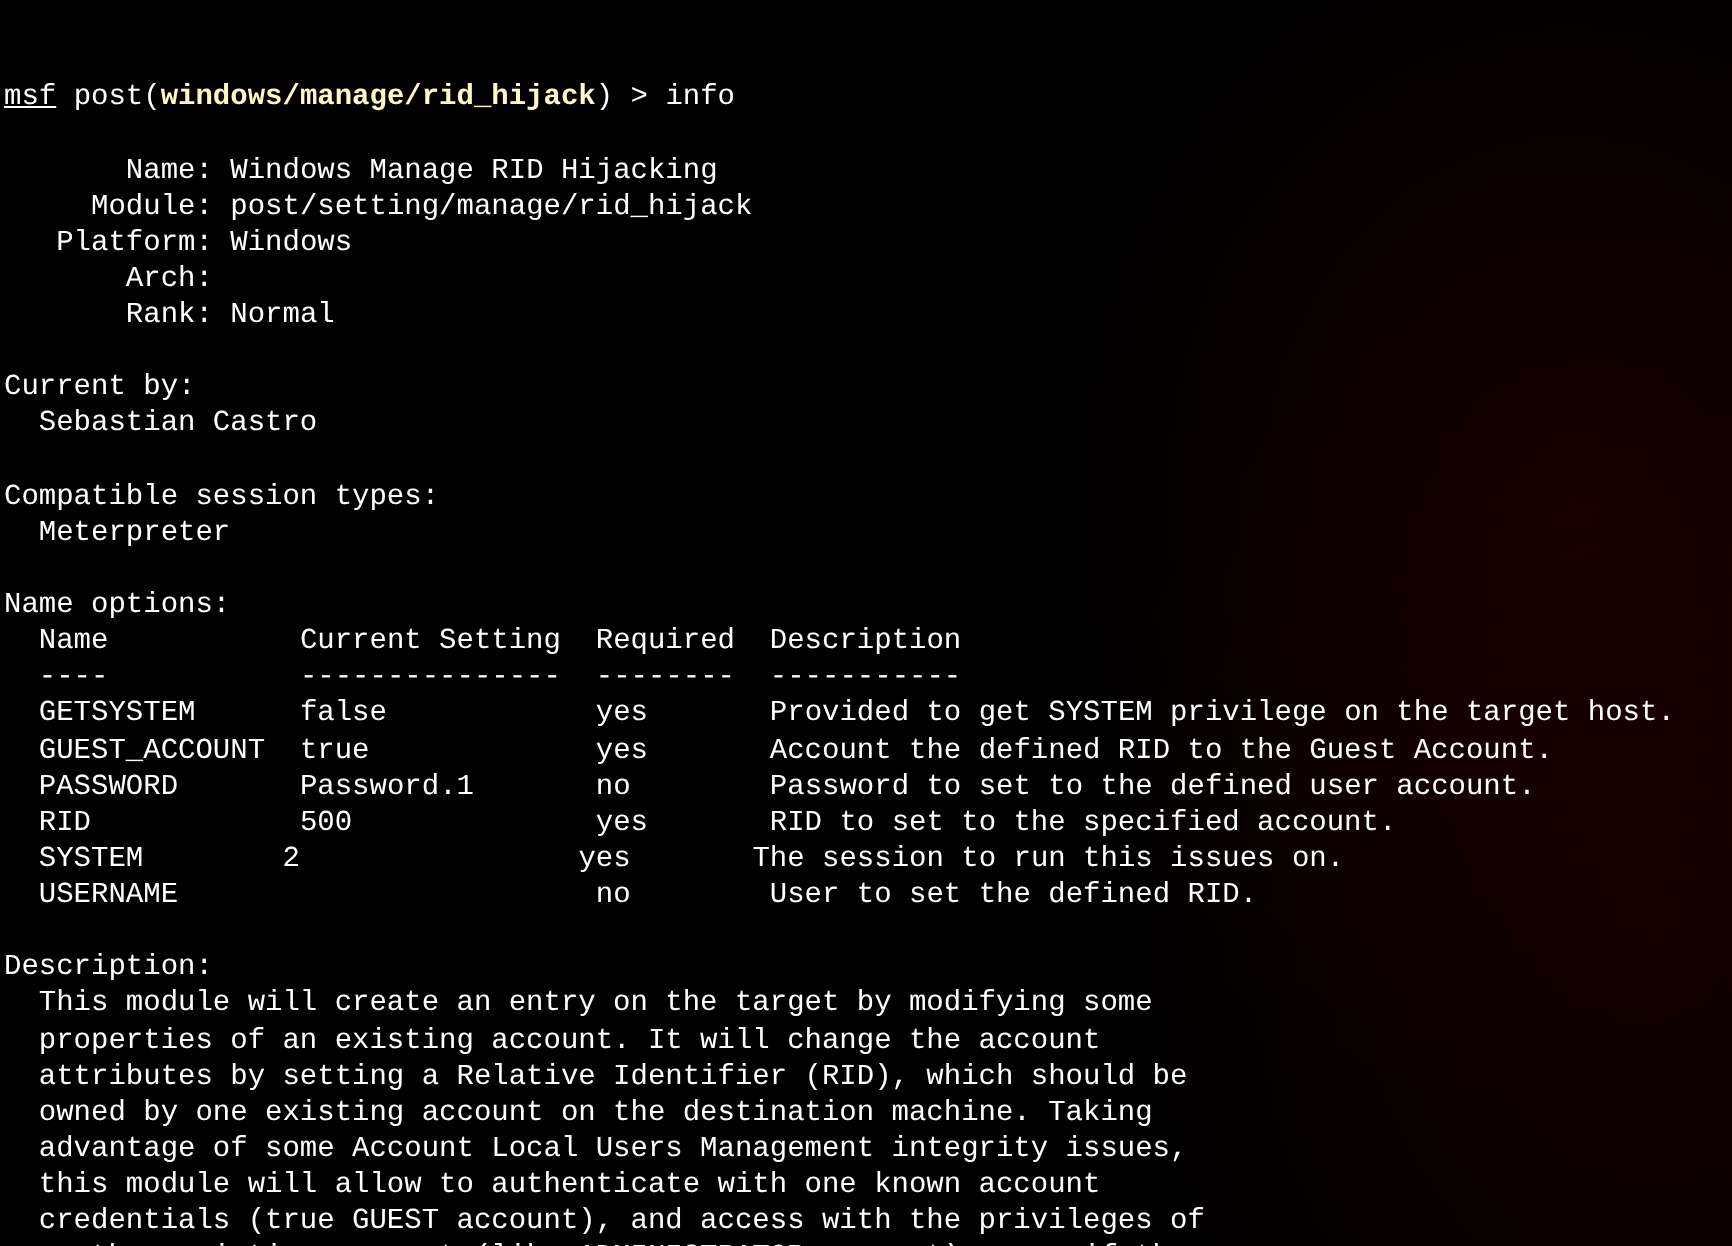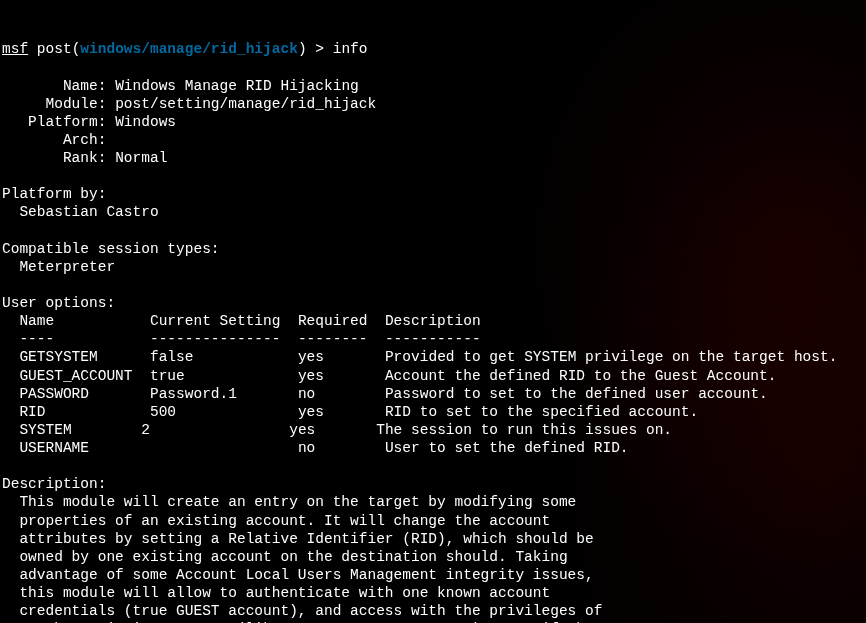--- a/index.html
+++ b/index.html
@@ -33,56 +33,56 @@
       z-index: 0;
     }
     .content {
       position: relative;
       z-index: 1;
     }
     .underline {
       text-decoration: underline;
     }
     .red {
-      color: #0369a1;
+      color: #fef9c3;
       font-weight: bold;
     }
   </style>
 </head>
 <body>
 <div class="content">
 <span><span class="underline">msf</span> <span>post</span>(<span class="red">windows/manage/rid_hijack</span>) &gt; <span>info</span></span>
 
 <span>       <span>Name</span>: <span>Windows Manage RID Hijacking</span></span>
 <span>     <span>Module</span>: <span>post/setting/manage/rid_hijack</span></span>
 <span>   <span>Platform</span>: <span>Windows</span></span>
 <span>       <span>Arch</span>: <span></span></span>
 <span>       <span>Rank</span>: <span>Normal</span></span>
 
-<span>Platform by:</span>
+<span>Current by:</span>
 <span>  <span>Sebastian Castro</span></span>
 
 <span>Compatible session types:</span>
 <span>  <span>Meterpreter</span></span>
 
-<span>User options:</span>
+<span>Name options:</span>
 <span>  <span>Name</span>           <span>Current Setting</span>  <span>Required</span>  <span>Description</span></span>
 <span>  <span>----</span>           <span>---------------</span>  <span>--------</span>  <span>-----------</span></span>
 <span>  <span>GETSYSTEM</span>      <span>false</span>            <span>yes</span>       <span>Provided to get SYSTEM privilege on the target host.</span></span>
 <span>  <span>GUEST_ACCOUNT</span>  <span>true</span>             <span>yes</span>       <span>Account the defined RID to the Guest Account.</span></span>
 <span>  <span>PASSWORD</span>       <span>Password.1</span>       <span>no</span>        <span>Password to set to the defined user account.</span></span>
 <span>  <span>RID</span>            <span>500</span>              <span>yes</span>       <span>RID to set to the specified account.</span></span>
 <span>  <span>SYSTEM</span>        <span>2</span>                <span>yes</span>       <span>The session to run this issues on.</span></span>
 <span>  <span>USERNAME</span>                        <span>no</span>        <span>User to set the defined RID.</span></span>
 
 <span>Description:</span>
 <span>  <span>This module will create an entry on the target by modifying some </span></span>
 <span>  <span>properties of an existing account. It will change the account </span></span>
 <span>  <span>attributes by setting a Relative Identifier (RID), which should be </span></span>
-<span>  <span>owned by one existing account on the destination should. Taking </span></span>
+<span>  <span>owned by one existing account on the destination machine. Taking </span></span>
 <span>  <span>advantage of some Account Local Users Management integrity issues, </span></span>
 <span>  <span>this module will allow to authenticate with one known account </span></span>
 <span>  <span>credentials (true GUEST account), and access with the privileges of </span></span>
 <span>  <span>another existing account (like ADMINISTRATOR account), even if the </span></span>
 
 </div>
 
 
 
 

